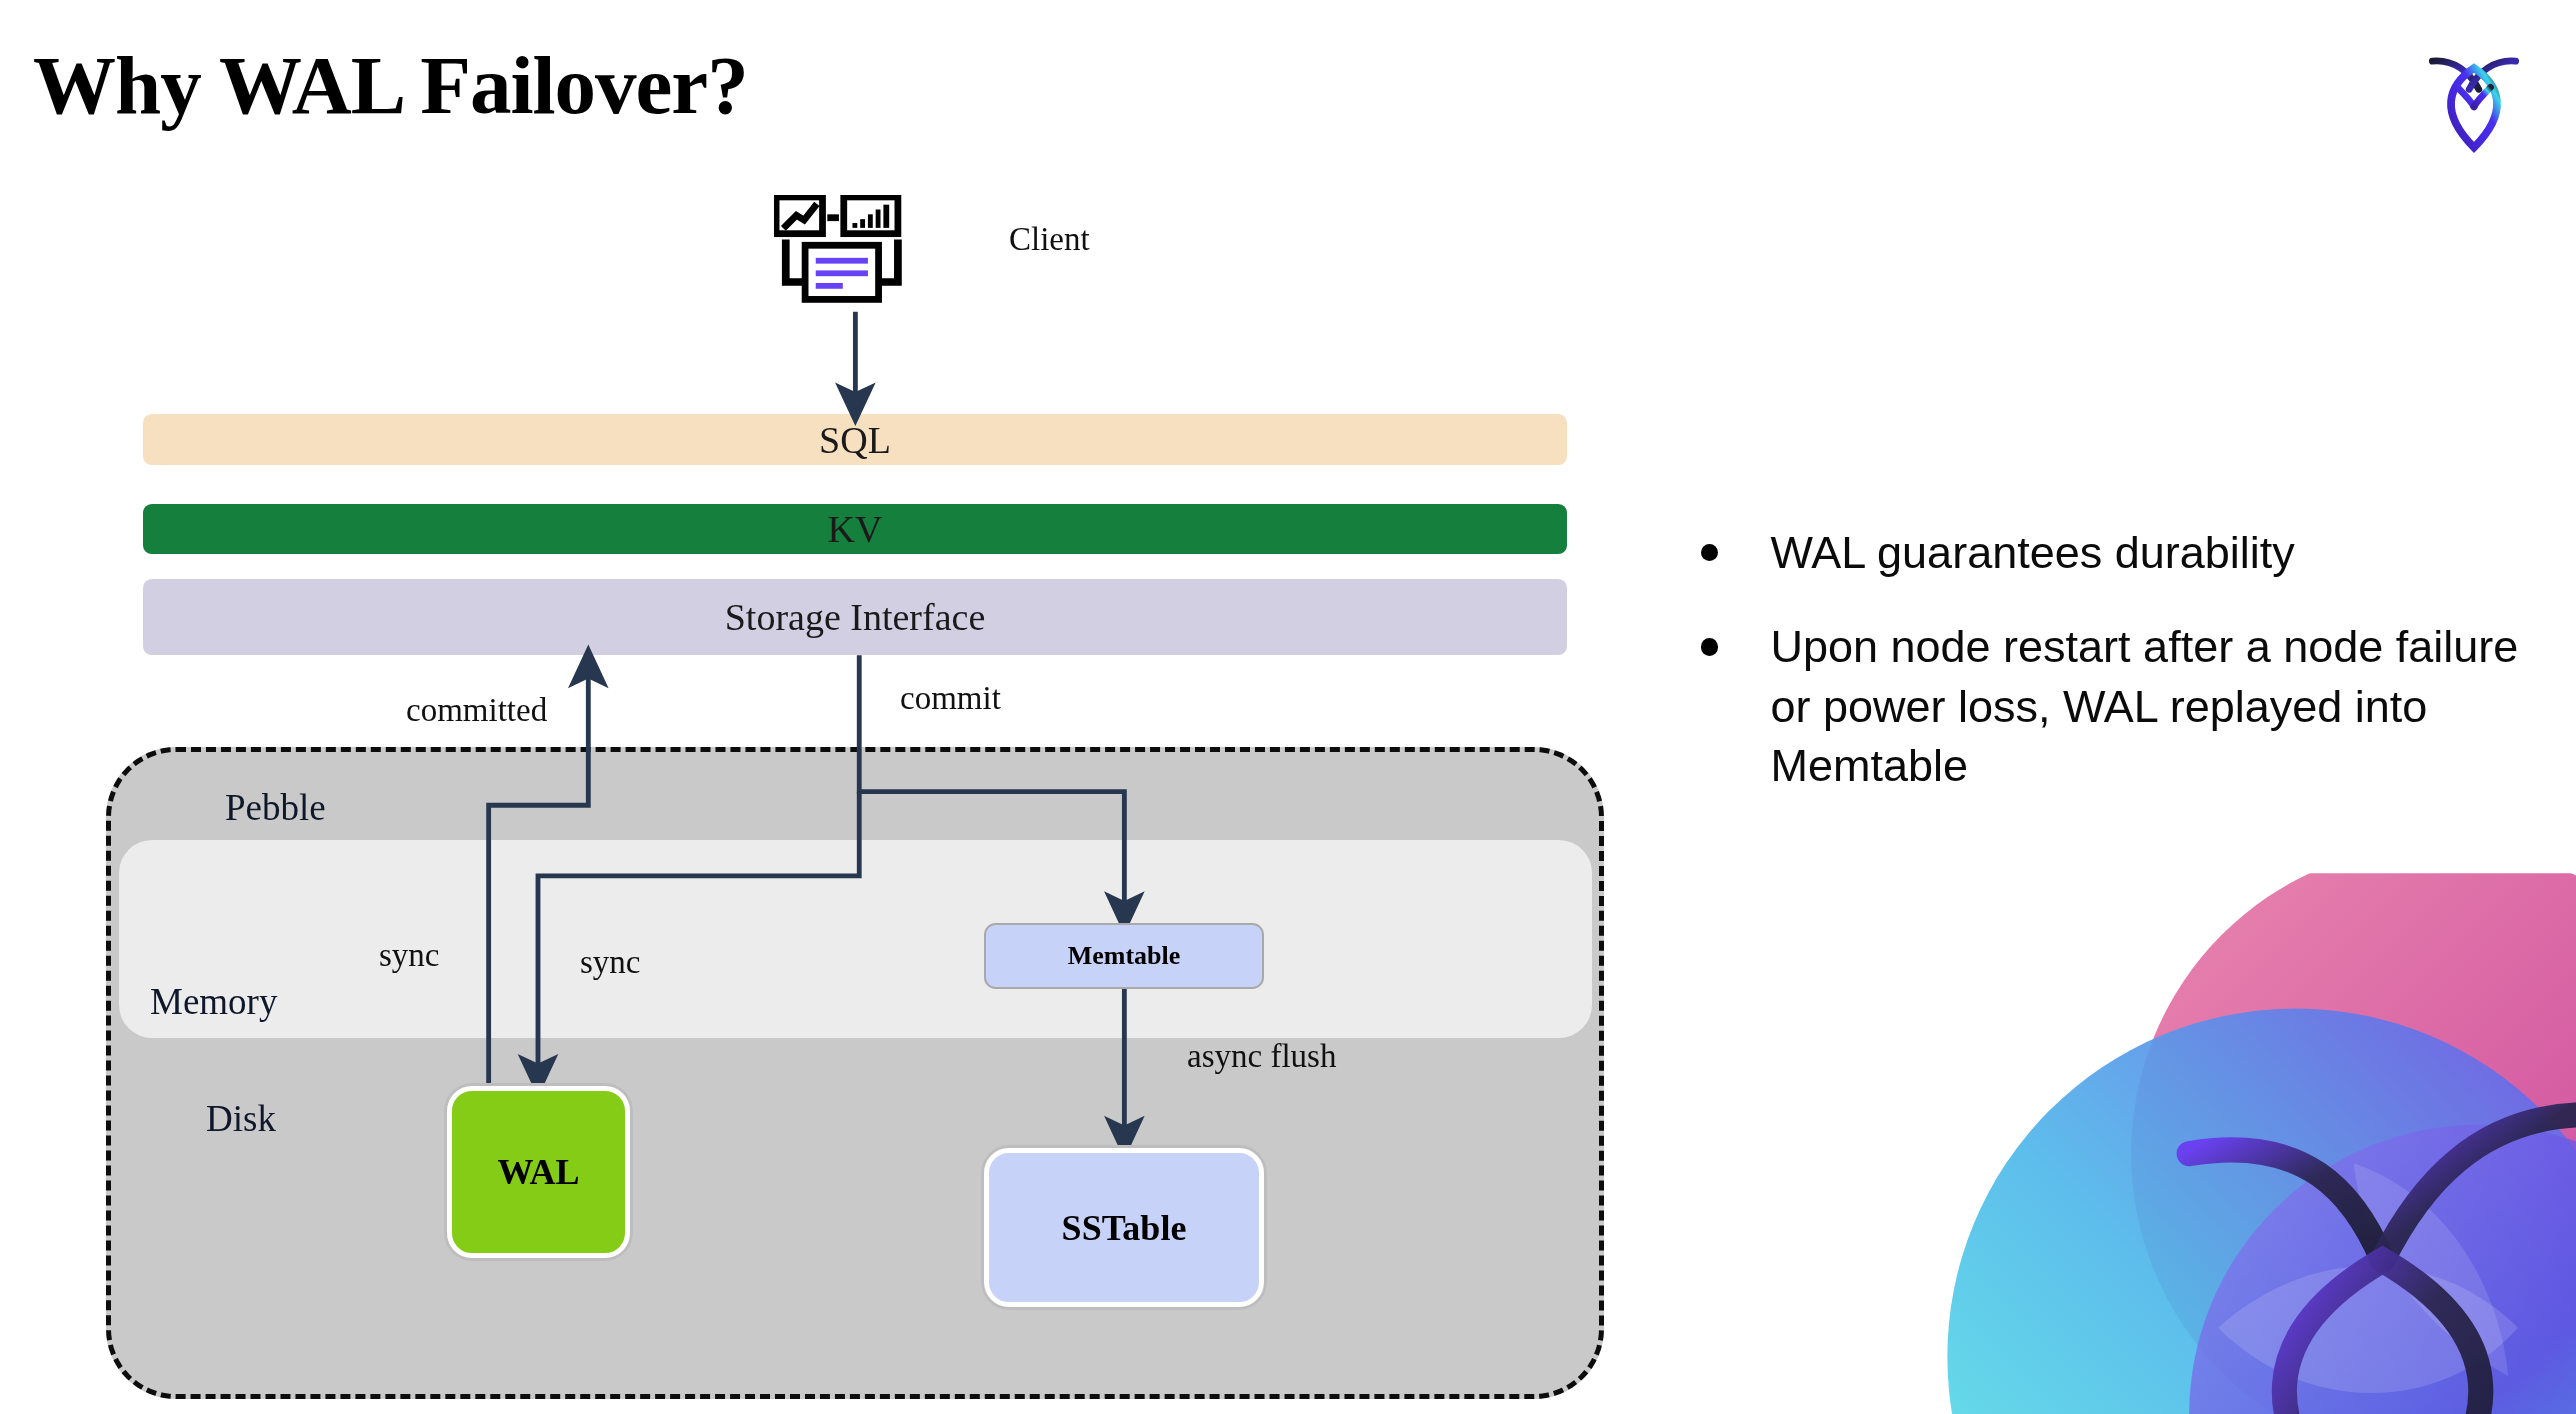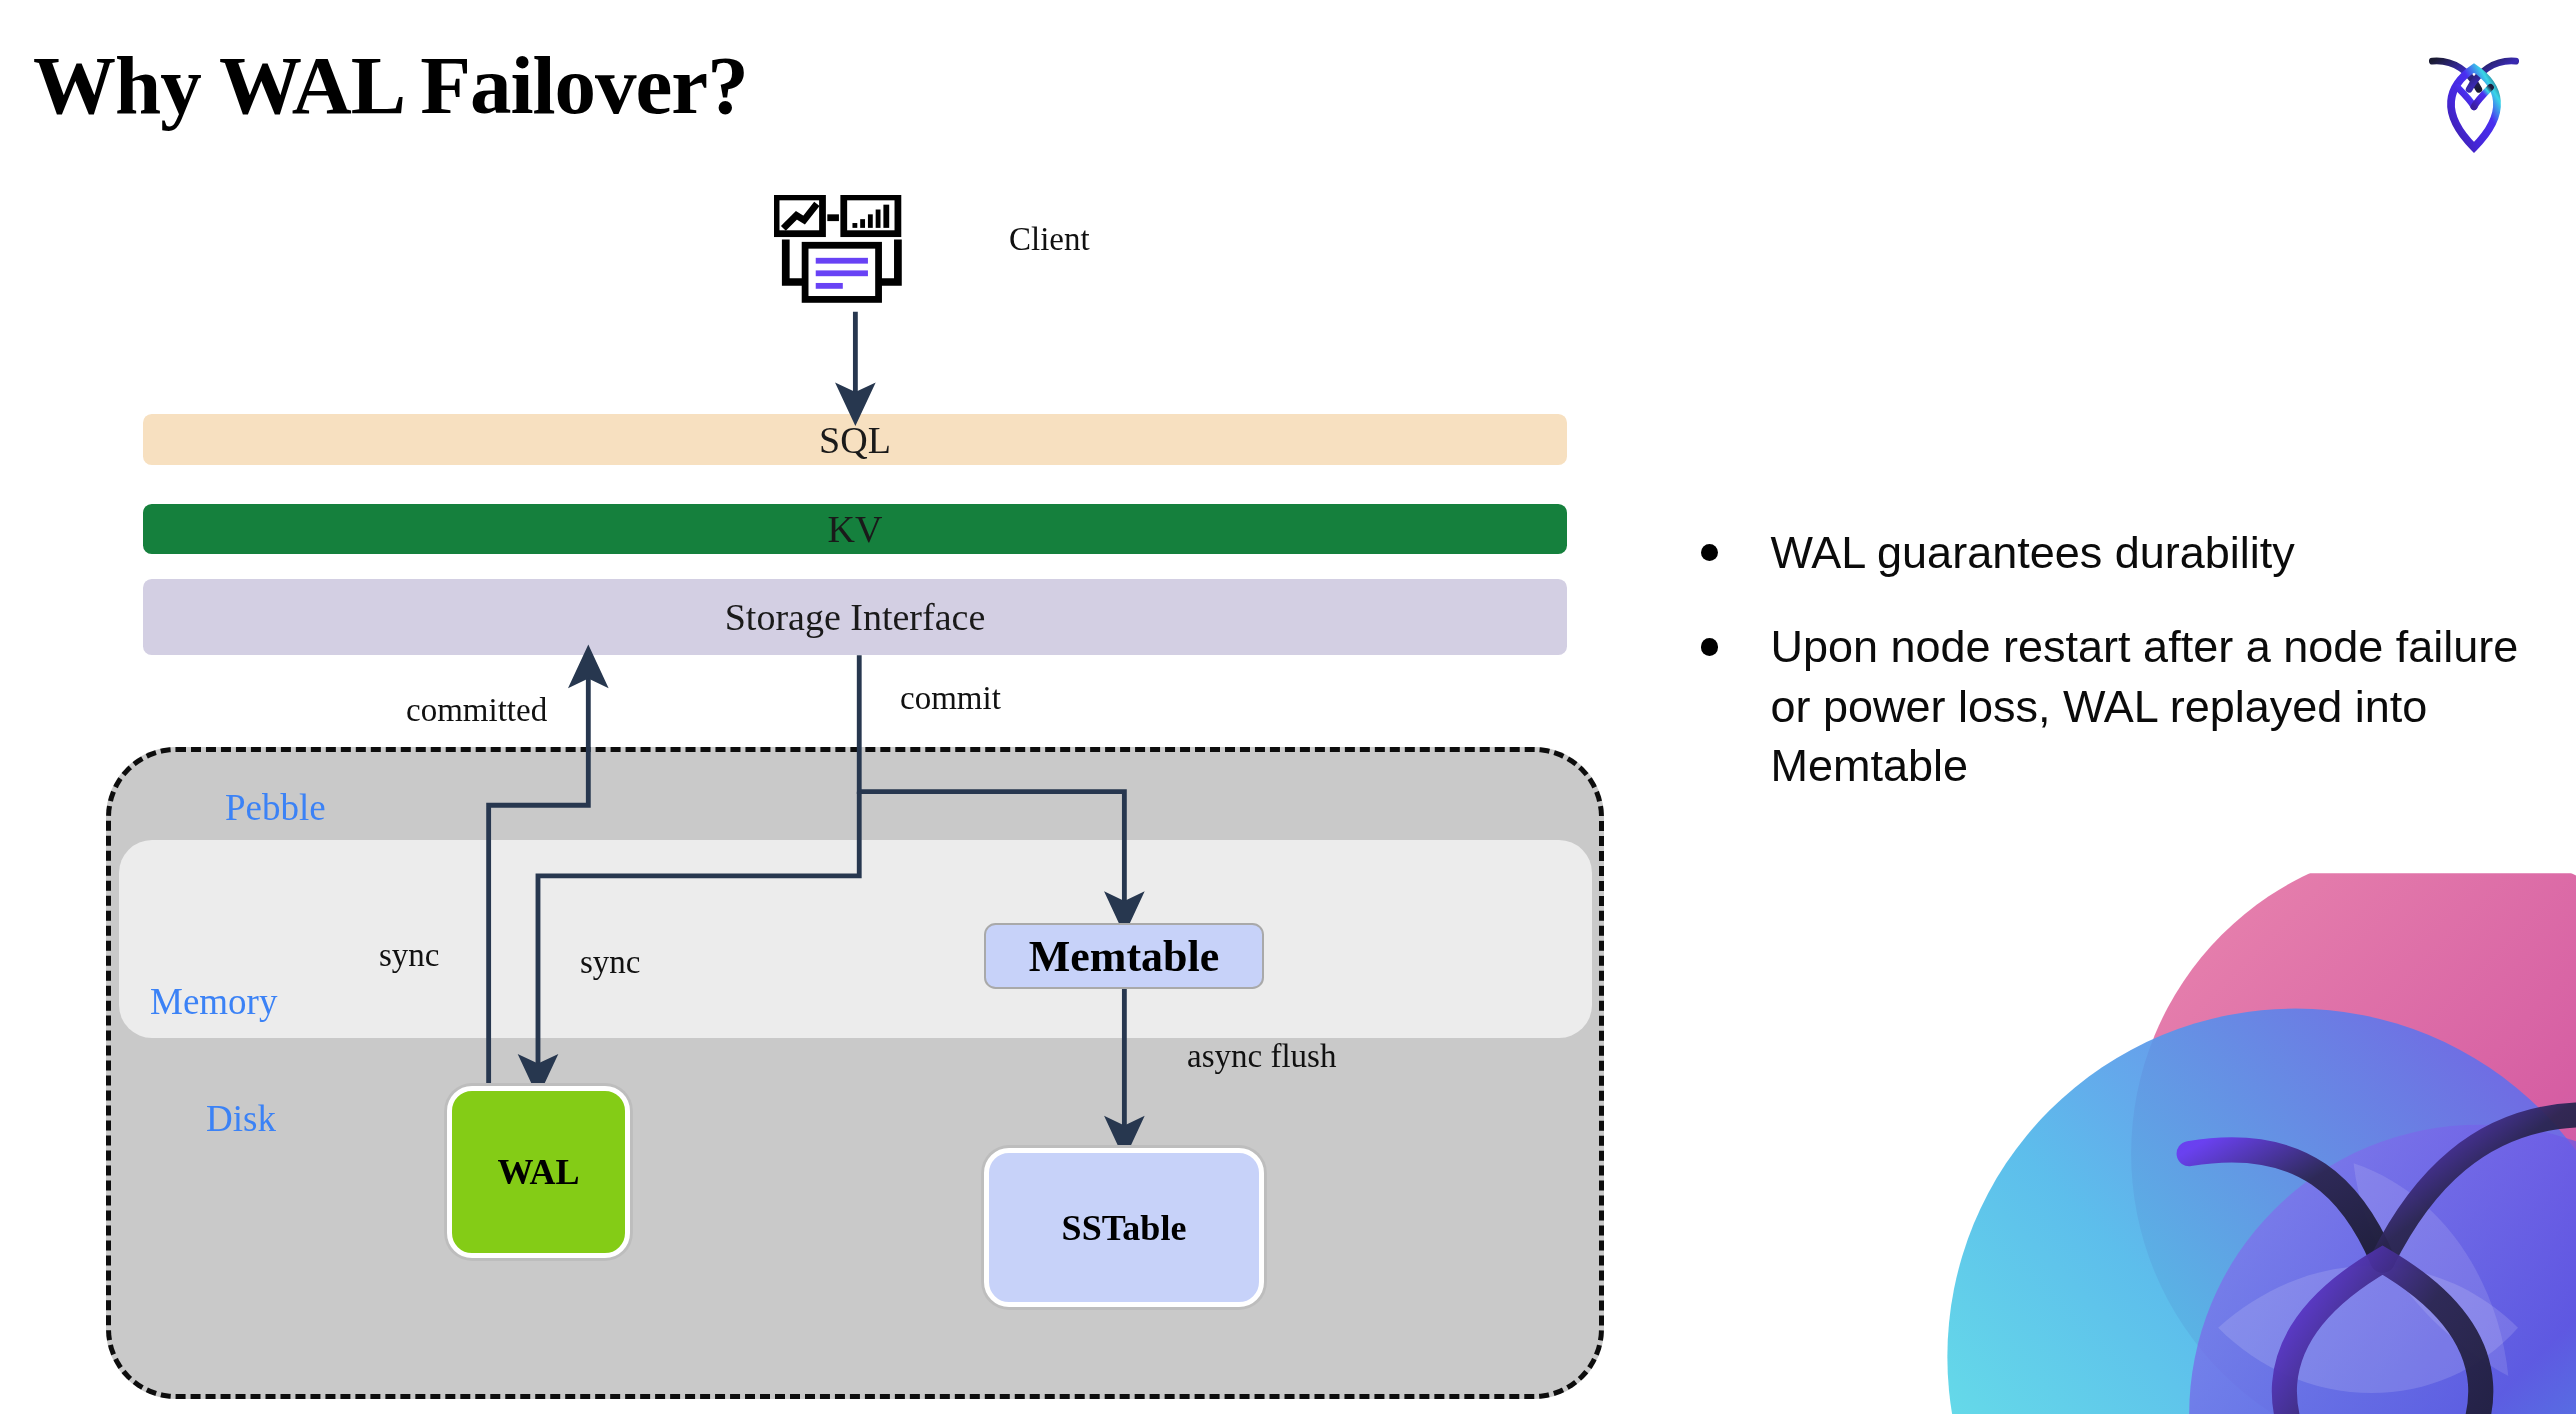--- a/index.html
+++ b/index.html
@@ -111,21 +111,21 @@
     width: 1473px;
     height: 198px;
     background: #ececec;
     border-radius: 33px;
   }
 
   .region-label {
     position: absolute;
     font-family: "Liberation Serif", serif;
     font-size: 37px;
-    color: #3b82f6;
+    color: #0f172a;
     white-space: nowrap;
   }
   #label-pebble { left: 225px; top: 786px; }
   #label-memory { left: 150px; top: 980px; }
   #label-disk   { left: 206px; top: 1097px; }
 
   
   .node-box {
     position: absolute;
     display: flex;
@@ -134,21 +134,21 @@
     font-family: "Liberation Serif", serif;
     font-weight: bold;
     color: #000000;
     box-sizing: border-box;
   }
   #node-memtable {
     left: 984px; top: 923px; width: 280px; height: 66px;
     background: #c7d2f9;
     border: 2.9px solid #a9a9a9;
     border-radius: 11.6px;
-    font-size: 44px;
+    font-size: 26px;
   }
   #node-wal {
     left: 447px; top: 1086px; width: 183px; height: 172px;
     background: #84cc16;
     border: 5.8px solid #ffffff;
     border-radius: 25px;
     font-size: 36px;
     box-shadow: 0 0 0 2.9px #bdbdbd;
   }
   #node-sstable {

